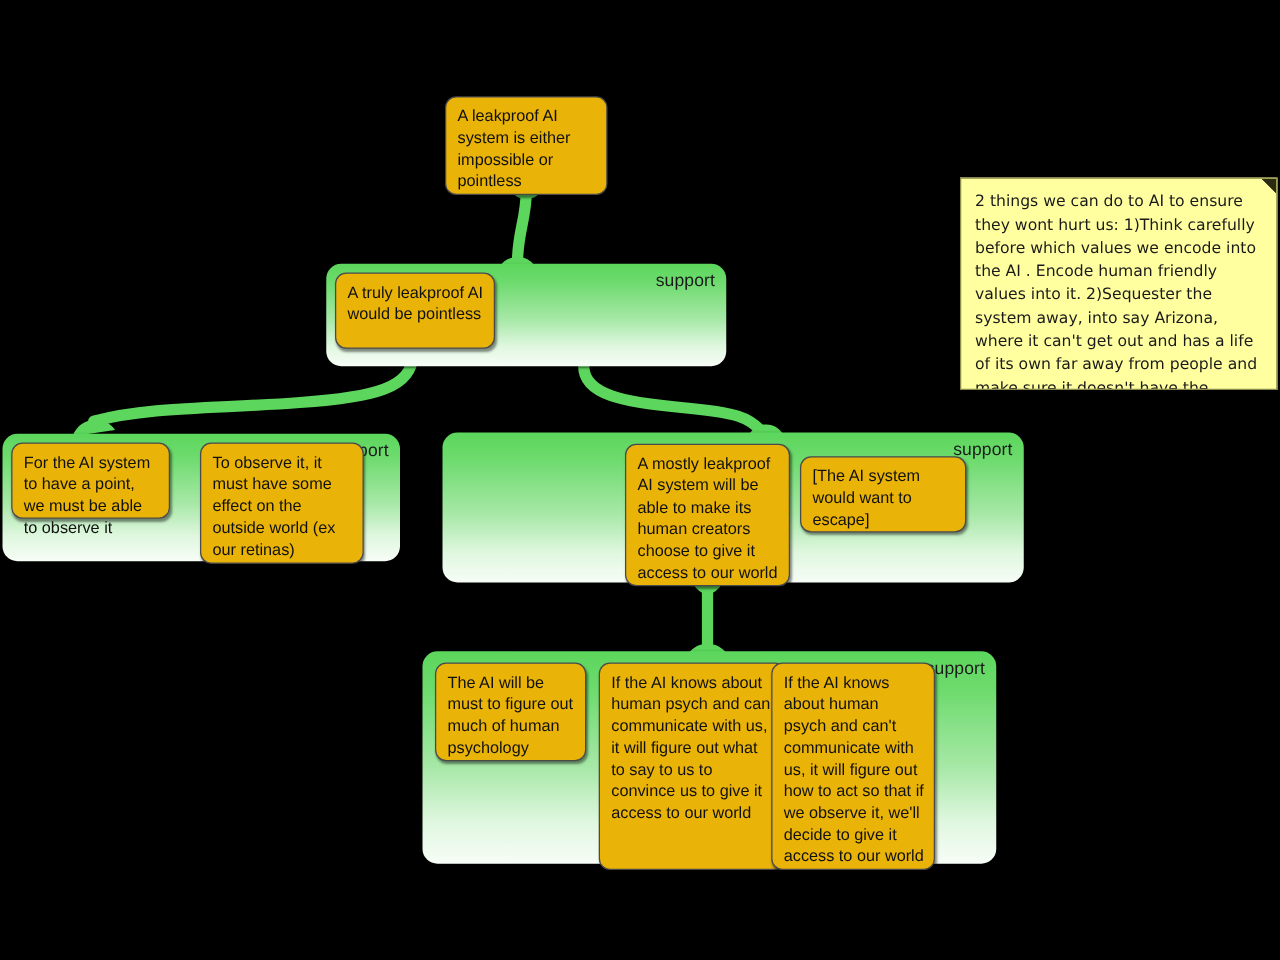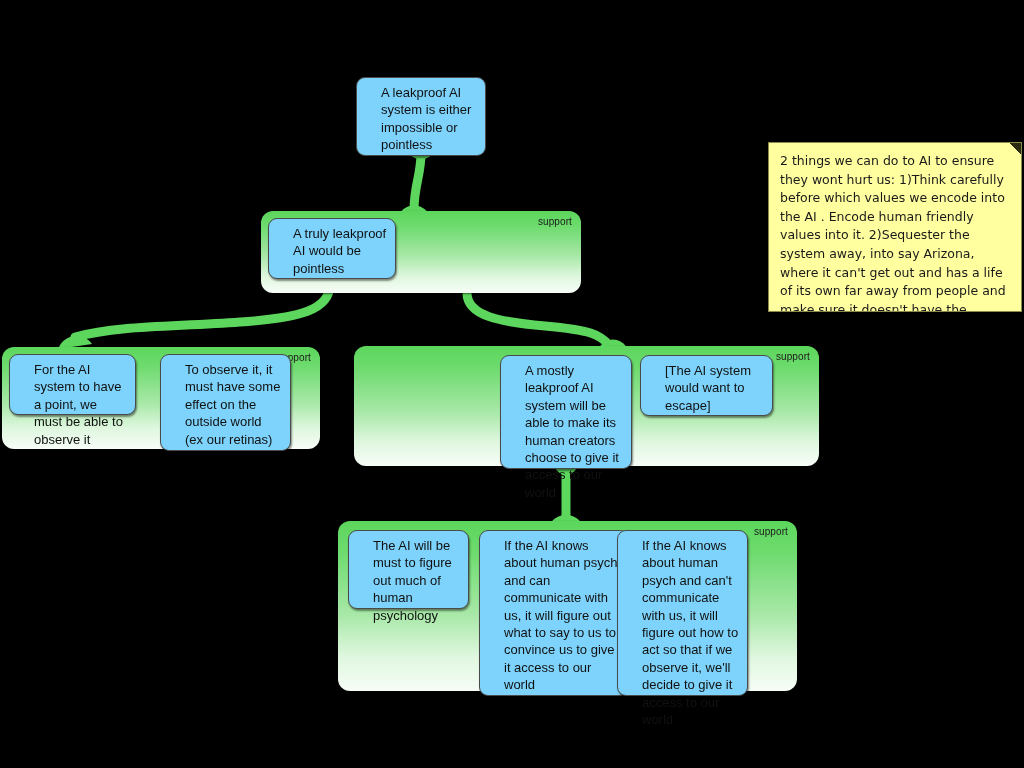--- a/index.html
+++ b/index.html
@@ -29,36 +29,36 @@
   .group {
     position: absolute;
     border-radius: 12px;
     background: linear-gradient(to bottom, #5cd65c 0%, #6ddb6d 18%, #a8e8a8 55%, #dff7df 80%, #f7fdf7 100%);
     box-shadow: 0 1px 2px rgba(0,0,0,0.55);
   }
   .group-label {
     position: absolute;
     top: 5px;
     right: 9px;
-    font-size: 10px;
+    font-size: 14px;
     color: #1a1a1a;
     font-family: "Liberation Sans", sans-serif;
     letter-spacing: 0.1px;
     white-space: nowrap;
   }
 
   
   .card {
     position: absolute;
-    background: #7dd3fc;
+    background: #eab308;
     border: 1px solid #4a4a4a;
     border-radius: 9px;
     box-shadow: 1px 2px 2px rgba(0,0,0,0.45);
     box-sizing: border-box;
-    padding: 6px 8px 6px 24px;
+    padding: 6px 8px 6px 9px;
     font-size: 13px;
     line-height: 17.4px;
     color: #111111;
     font-family: "Liberation Sans", sans-serif;
   }
 
   
   .sticky {
     position: absolute;
     background: #ffffa0;
@@ -113,21 +113,21 @@
   <div class="group" style="left:2px; top:347px; width:318px; height:102px;">
     <span class="group-label">support</span>
   </div>
   <div class="card" style="left:9px; top:354px; width:127px; height:61px;">For the AI system to have a point, we must be able to observe it</div>
   <div class="card" style="left:160px; top:354px; width:131px; height:97px;">To observe it, it must have some effect on the outside world (ex our retinas)</div>
 
   <div class="group" style="left:354px; top:346px; width:465px; height:120px;">
     <span class="group-label">support</span>
   </div>
   <div class="card" style="left:500px; top:355px; width:132px; height:114px;">A mostly leakproof AI system will be able to make its human creators choose to give it access to our world</div>
-  <div class="card" style="left:640px; top:355px; width:133px; height:61px;">[The AI system would want to escape]</div>
+  <div class="card" style="left:640px; top:365px; width:133px; height:61px;">[The AI system would want to escape]</div>
 
   <div class="group" style="left:338px; top:521px; width:459px; height:170px;">
     <span class="group-label">support</span>
   </div>
   <div class="card" style="left:348px; top:530px; width:121px; height:79px;">The AI will be must to figure out much of human psychology</div>
   <div class="card" style="left:479px; top:530px; width:150px; height:166px;">If the AI knows about human psych and can communicate with us, it will figure out what to say to us to convince us to give it access to our world</div>
   <div class="card" style="left:617px; top:530px; width:131px; height:166px;">If the AI knows about human psych and can't communicate with us, it will figure out how to act so that if we observe it, we'll decide to give it access to our world</div>
 
   <div class="sticky" style="left:768px; top:142px; width:254px; height:170px;">
     <div class="sticky-fold"></div>

